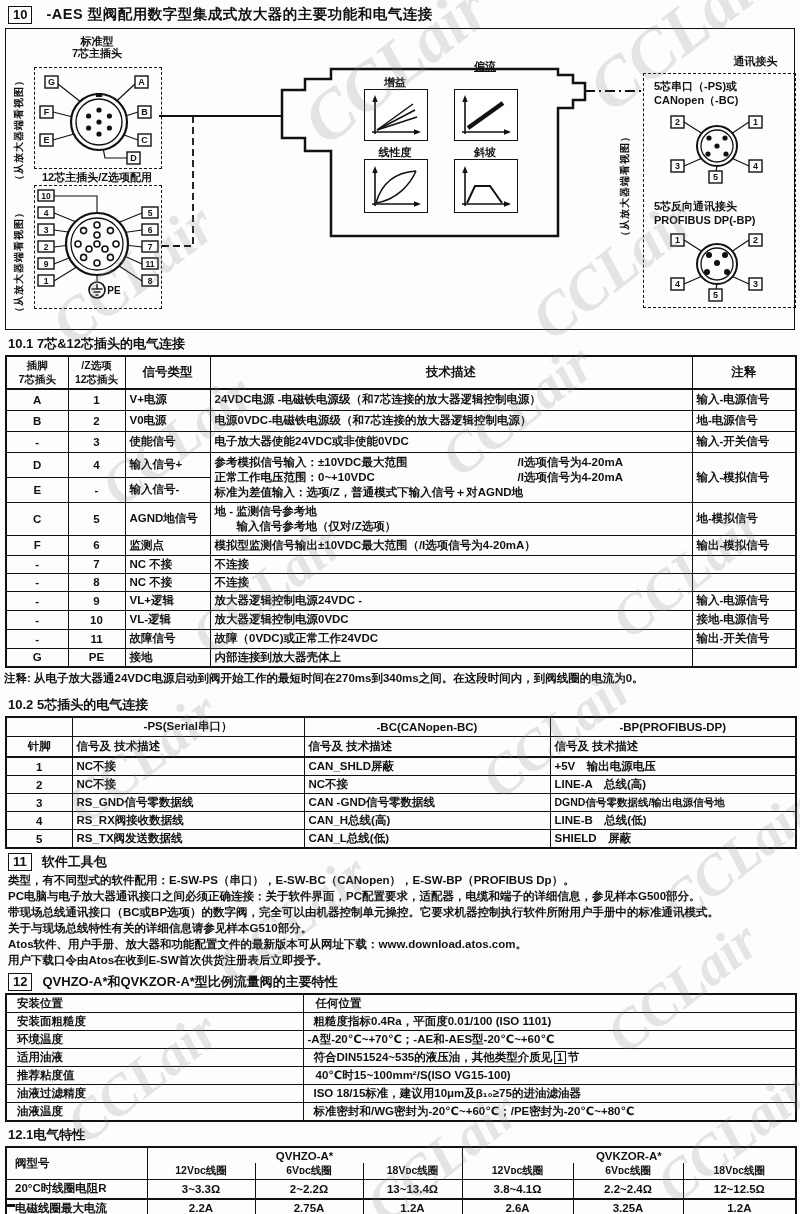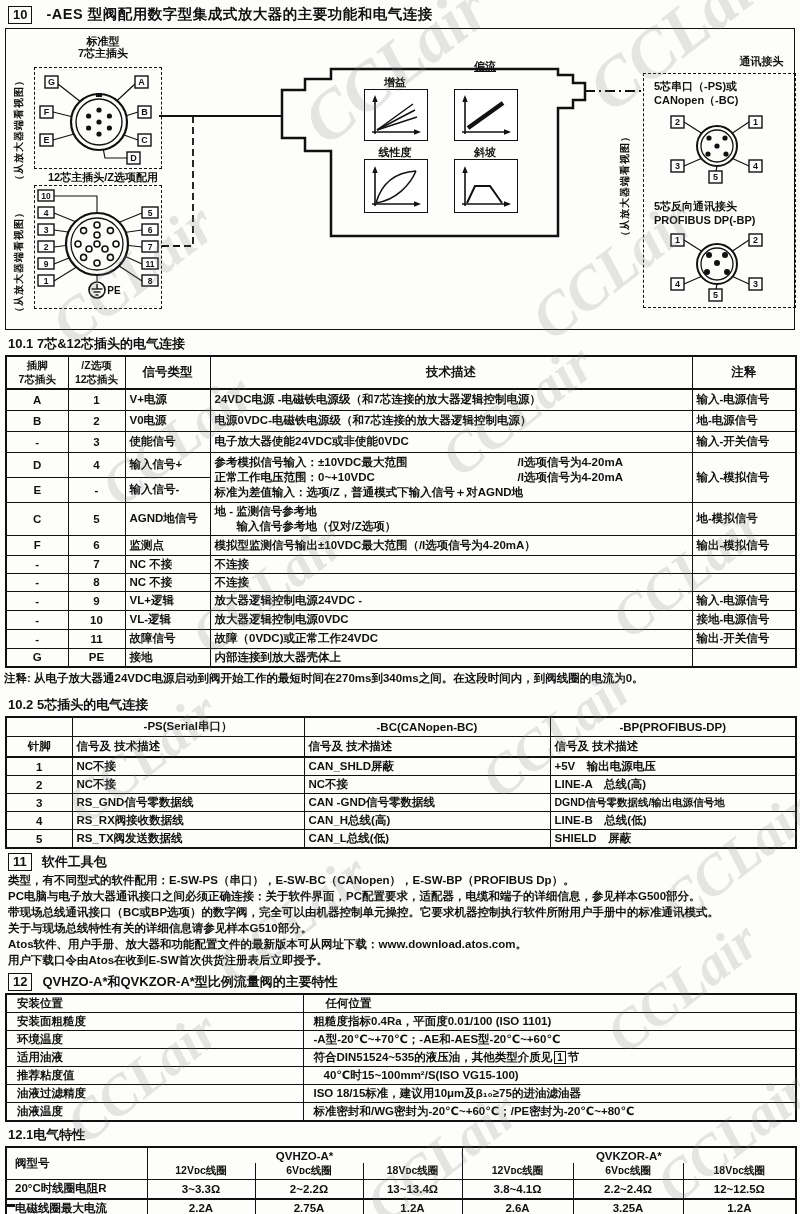--- a/index.html
+++ b/index.html
@@ -8,21 +8,21 @@
   .wm{position:absolute;color:rgba(130,130,130,.20);font-family:"Liberation Serif","DejaVu Serif",serif;
       font-style:italic;font-weight:bold;transform:rotate(-38deg);pointer-events:none;white-space:nowrap;z-index:5;}
   
   .titlebar{display:flex;align-items:center;gap:14px;padding:5px 6px 2px 8px;}
   .secbox{border:1.6px solid #111;font-weight:bold;font-size:13px;padding:0 4px;line-height:16px;}
   .doctitle{font-weight:bold;font-size:14.5px;letter-spacing:.5px;}
   
   .diagram{position:relative;margin:2px 5px 0 5px;height:300px;border:1.6px solid #111;}
   .vlabel{position:absolute;font-size:10px;font-weight:bold;letter-spacing:1px;transform:rotate(-90deg);
           white-space:nowrap;text-align:center;}
-  .connTitle{position:absolute;font-weight:bold;font-size:11px;text-align:center;line-height:12px;margin-left:6px;}
+  .connTitle{position:absolute;font-weight:bold;font-size:11px;text-align:center;line-height:12px;}
   .dashbox{position:absolute;border:1.6px dashed #111;background:transparent;}
   .glabel{position:absolute;font-weight:bold;font-size:11px;text-align:center;width:62px;z-index:3;}
   .gbox{position:absolute;width:62px;height:50px;border:1.6px solid #111;background:#fff;z-index:3;}
   .lineart{position:absolute;left:0;top:0;z-index:1;}
   .commlbl{position:absolute;font-weight:bold;font-size:11px;line-height:13px;}
   
   .h2{font-weight:bold;font-size:13px;margin:5px 0 2px 8px;}
   .hrow{display:flex;align-items:center;gap:10px;margin:4px 0 2px 8px;}
   
   table.t{border-collapse:collapse;table-layout:fixed;margin-left:5px;width:790px;
@@ -499,37 +499,37 @@
     <span style="font-weight:bold;font-size:13px;">QVHZO-A*和QVKZOR-A*型比例流量阀的主要特性</span>
   </div>
   <table class="t">
     <colgroup>
         <col style="width:297px">
         <col style="width:493px">
       </colgroup>
     <tbody>
         <tr style="height:15px">
       <td style="padding-left:10px">安装位置</td>
-      <td style="padding-left:22px">任何位置</td>
+      <td style="padding-left:12px">任何位置</td>
     </tr>
     <tr style="height:15px">
       <td style="padding-left:10px">安装面粗糙度</td>
       <td style="padding-left:10px">粗糙度指标0.4Ra，平面度0.01/100 (ISO 1101)</td>
     </tr>
     <tr style="height:15px">
       <td style="padding-left:10px">环境温度</td>
-      <td style="padding-left:10px">-A型-20℃~+70℃；-AE和-AES型-20℃~+60℃</td>
+      <td style="padding-left:4px">-A型-20℃~+70℃；-AE和-AES型-20℃~+60℃</td>
     </tr>
     <tr style="height:15px">
       <td style="padding-left:10px">适用油液</td>
       <td style="padding-left:10px"><span>符合DIN51524~535的液压油，其他类型介质见</span><span class="inlinebox">1</span><span>节</span></td>
     </tr>
     <tr style="height:15px">
       <td style="padding-left:10px">推荐粘度值</td>
-      <td style="padding-left:20px">40℃时15~100mm²/S(ISO VG15-100)</td>
+      <td style="padding-left:12px">40℃时15~100mm²/S(ISO VG15-100)</td>
     </tr>
     <tr style="height:15px">
       <td style="padding-left:10px">油液过滤精度</td>
       <td style="padding-left:10px">ISO 18/15标准，建议用10μm及β₁₀≥75的进油滤油器</td>
     </tr>
     <tr style="height:15px">
       <td style="padding-left:10px">油液温度</td>
       <td style="padding-left:10px">标准密封和/WG密封为-20℃~+60℃；/PE密封为-20℃~+80℃</td>
     </tr>
   </tbody>

